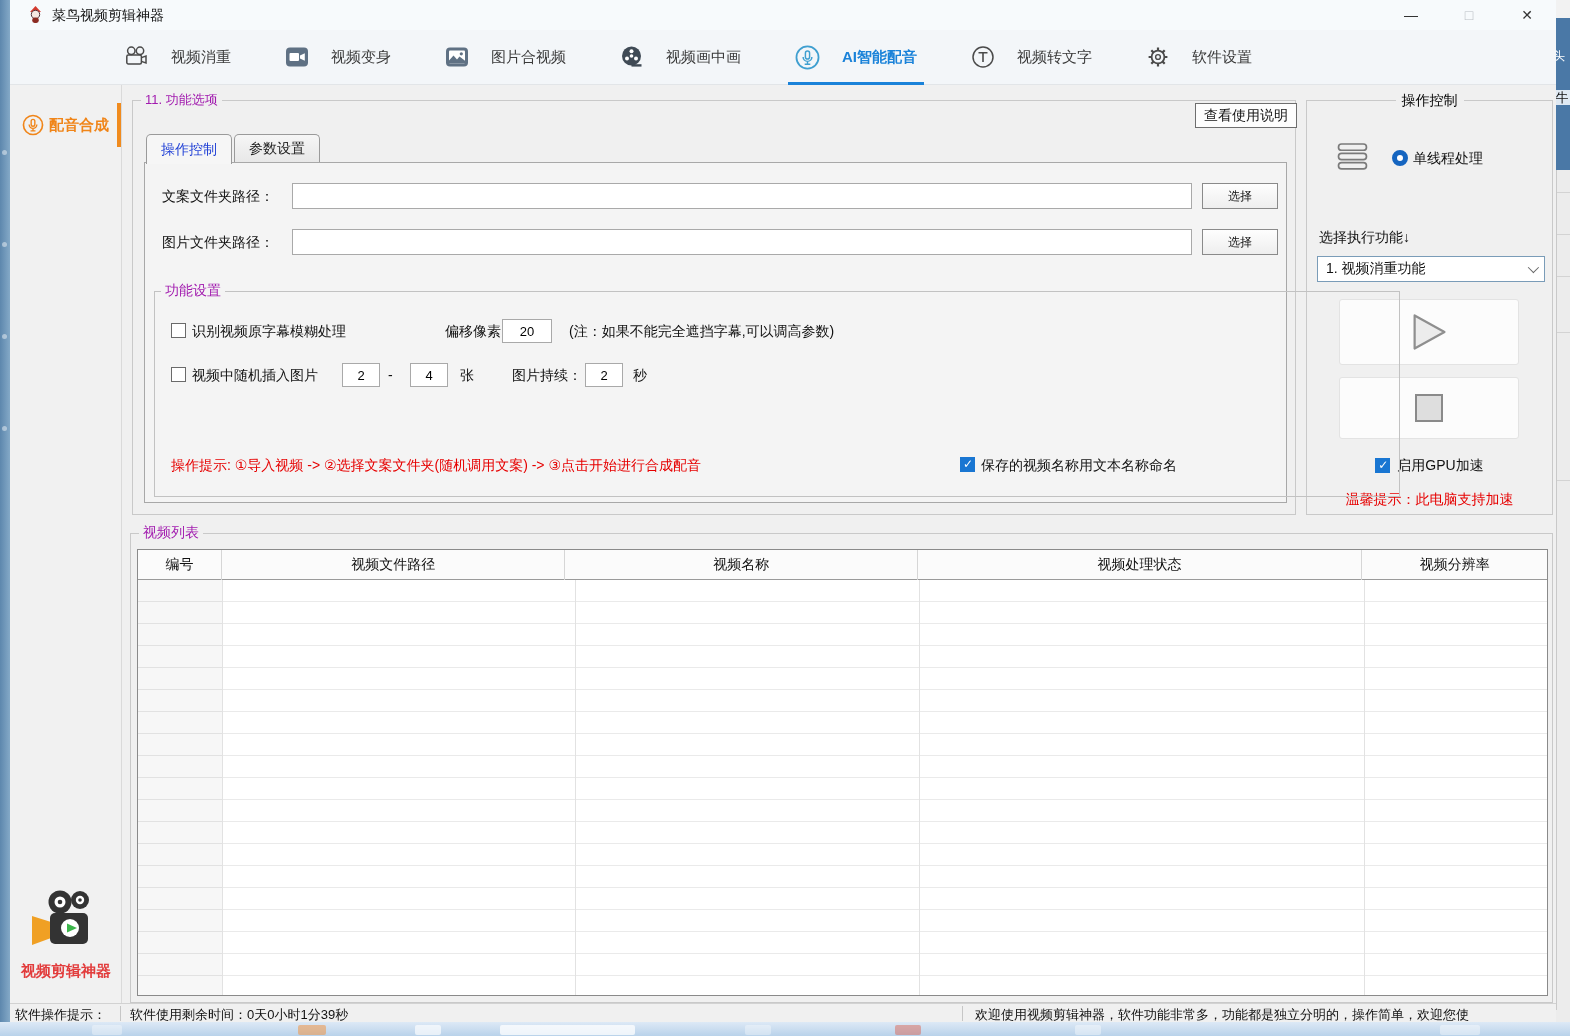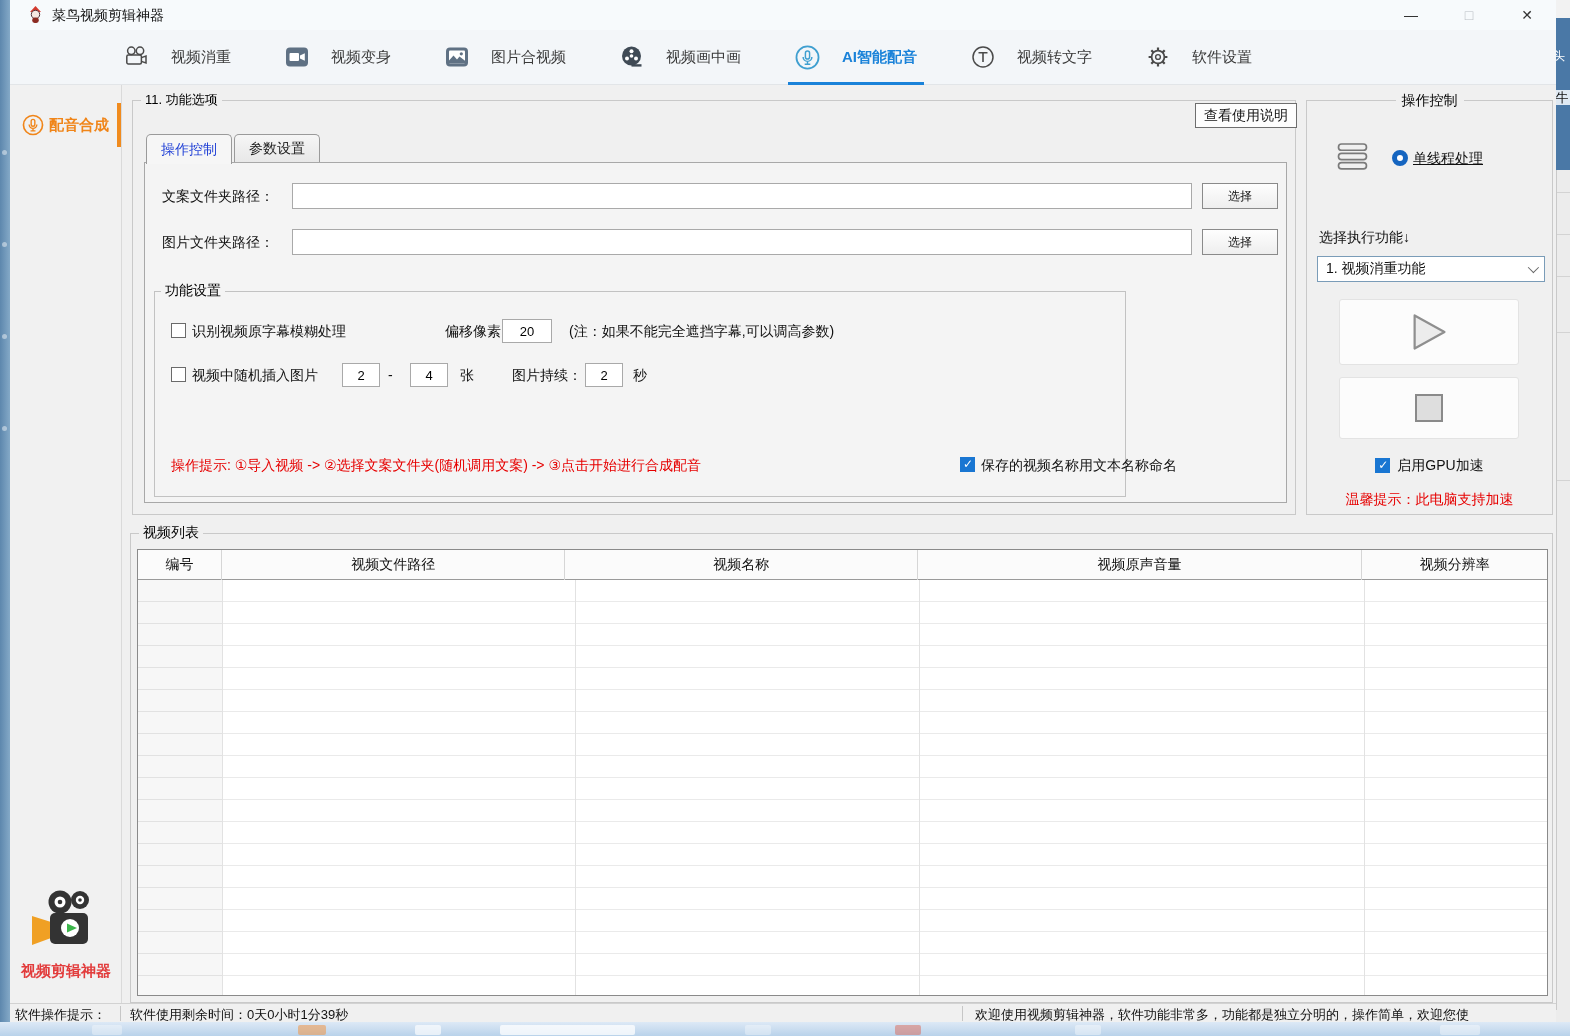--- a/index.html
+++ b/index.html
@@ -46,21 +46,21 @@
     border-right:1px solid #dadada; }
   .side-item { position:relative; margin-top:18px; height:44px; display:flex; align-items:center;
     justify-content:center; gap:5px; color:#f08519; font-weight:bold; font-size:15px; }
   .side-item::after { content:''; position:absolute; right:0; top:0; width:4px; height:44px; background:#f08b1e; }
   .side-logo { position:absolute; left:0; bottom:22px; width:112px; text-align:center; }
   .side-logo .logo-label { display:block; margin-top:8px; color:#e23c3c; font-weight:bold; font-size:15px; }
 
   
   .groupbox { position:absolute; border:1px solid #c9c9c9; }
   .legend { position:absolute; top:-9px; left:8px; background:#f0f0f0; padding:0 4px;
-    font-size:13px; color:#000000; line-height:16px; white-space:nowrap; }
+    font-size:13px; color:#a21caf; line-height:16px; white-space:nowrap; }
 
   #function-group { left:122px; top:100px; width:1164px; height:415px; }
   #help-btn { position:absolute; left:1185px; top:103px; width:102px; height:25px;
     background:#fdfdfd; border:1px solid #6e6e6e; font-size:14px; color:#111;
     display:flex; align-items:center; justify-content:center; }
 
   .tabs { position:absolute; left:13px; top:33px; display:flex; }
   .tab { height:29px; padding:0 14px; display:flex; align-items:center; font-size:14px;
     border:1px solid #9a9a9a; border-bottom:none; border-radius:5px 5px 0 0;
     background:linear-gradient(#f6f6f6,#e7e7e7); color:#222; margin-right:2px; }
@@ -69,41 +69,41 @@
   .tab-panel { position:absolute; left:11px; top:61px; width:1143px; height:341px;
     background:#f4f4f4; border:1px solid #a8a8a8; z-index:2; }
 
   .flabel { position:absolute; font-size:14px; color:#111; line-height:26px; white-space:nowrap; }
   .tinput { position:absolute; height:26px; border:1px solid #a9a9a9; background:#fff;
     font-size:13px; padding:0 5px; font-family:inherit; }
   .btn { position:absolute; height:26px; background:linear-gradient(#fefefe,#eeeeee);
     border:1px solid #8a8a8a; font-size:12px; color:#111; display:flex; align-items:center;
     justify-content:center; }
 
-  #settings-box { left:9px; top:128px; width:972px; height:206px; border-color:#c2c2c2; }
+  #settings-box { left:9px; top:128px; width:1246px; height:206px; border-color:#c2c2c2; }
   #settings-box .legend { background:#f4f4f4; font-size:14px; top:-10px; left:6px; }
 
   .cbrow { position:absolute; left:0; width:100%; height:26px; }
   .cb { position:absolute; width:15px; height:15px; top:5px; background:#fff; border:1px solid #6a6a6a; }
   .cb.checked { background:#1976d2; border-color:#1976d2; }
   .cb.checked::after { content:'✓'; position:absolute; left:2px; top:-1px; color:#fff; font-size:12px; font-weight:bold; }
   .cbl { position:absolute; font-size:14px; color:#111; line-height:26px; white-space:nowrap; }
   .num { position:absolute; height:24px; top:1px; border:1px solid #a9a9a9; background:#fff;
     font-size:13px; text-align:center; font-family:inherit; }
   .hint-red { color:#e60000 !important; }
 
   
   #control-group { left:1296px; top:100px; width:247px; height:415px; }
   #control-group .ctitle { position:absolute; top:-9px; left:0; width:100%; text-align:center; font-size:14px; }
   #control-group .ctitle span { background:#f0f0f0; padding:0 6px; }
   .ctl-row { position:absolute; left:0; width:100%; height:34px; }
   .radio { position:absolute; width:16px; height:16px; border-radius:50%; top:9px;
     border:1px solid #6a6a6a; background:#fff; }
   .radio.selected { border:5px solid #1565c0; }
-  .rlabel { position:absolute; font-size:14px; line-height:34px; color:#111; white-space:nowrap;text-decoration:underline; }
+  .rlabel { position:absolute; font-size:14px; line-height:34px; color:#111; white-space:nowrap; }
   .sel-label { position:absolute; left:12px; top:128px; font-size:14px; color:#111;text-align:center; }
   .select { position:absolute; left:10px; top:155px; width:228px; height:26px; background:#fff;
     border:1px solid #7a9cb8; display:flex; align-items:center; padding:0 8px; font-size:14px; color:#111; }
   .select .chev { margin-left:auto; width:8px; height:8px; border-right:1.6px solid #666;
     border-bottom:1.6px solid #666; transform:rotate(45deg) translateY(-2px); }
   .bigbtn { position:absolute; left:32px; width:180px; background:#fcfcfc; border:1px solid #e3e3e3;
     border-radius:3px; display:flex; align-items:center; justify-content:center; }
   #play-btn { top:198px; height:66px; }
   #stop-btn { top:276px; height:62px; }
   .gpu-row { position:absolute; left:0; top:356px; width:100%; display:flex; justify-content:center; gap:7px; }
@@ -375,21 +375,21 @@
       <div class="gpu-hint">温馨提示：此电脑支持加速</div>
     </div>
 
     <div class="groupbox" id="videolist-group">
       <span class="legend">视频列表</span>
       <div class="vtable">
         <div class="vhead">
           <div class="hc" style="width:84px">编号</div>
           <div class="hc" style="width:344px">视频文件路径</div>
           <div class="hc" style="width:353px">视频名称</div>
-          <div class="hc" style="width:445px">视频原声音量</div>
+          <div class="hc" style="width:445px">视频处理状态</div>
           <div class="hc" style="width:185px">视频分辨率</div>
         </div>
         <div class="vbody">
           <div class="rowhdr"></div>
           <span class="vline" style="left:84px"></span>
           <span class="vline" style="left:437px"></span>
           <span class="vline" style="left:781px"></span>
           <span class="vline" style="left:1226px"></span>
         </div>
       </div>

